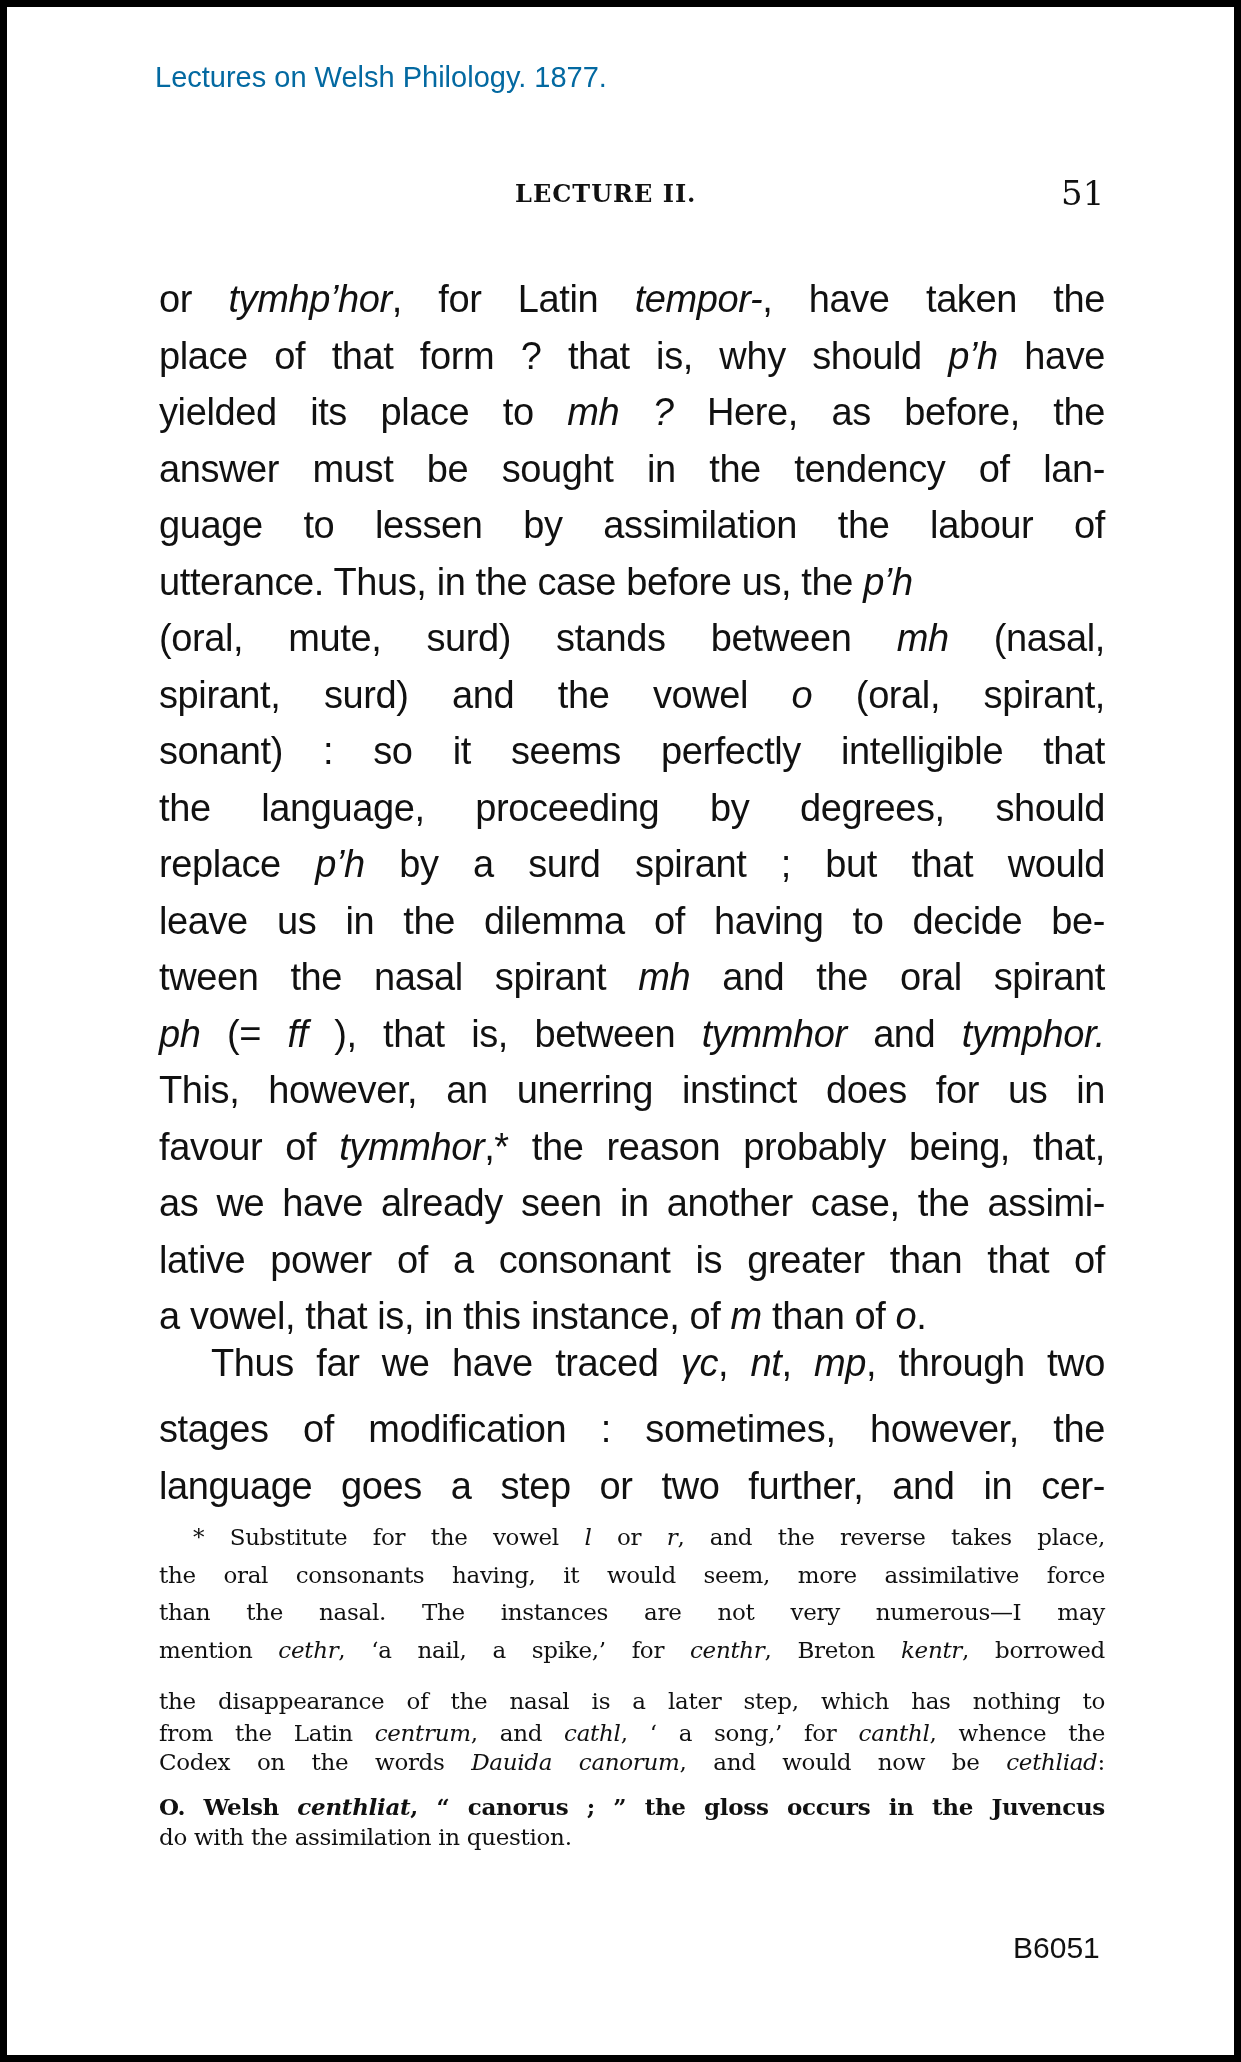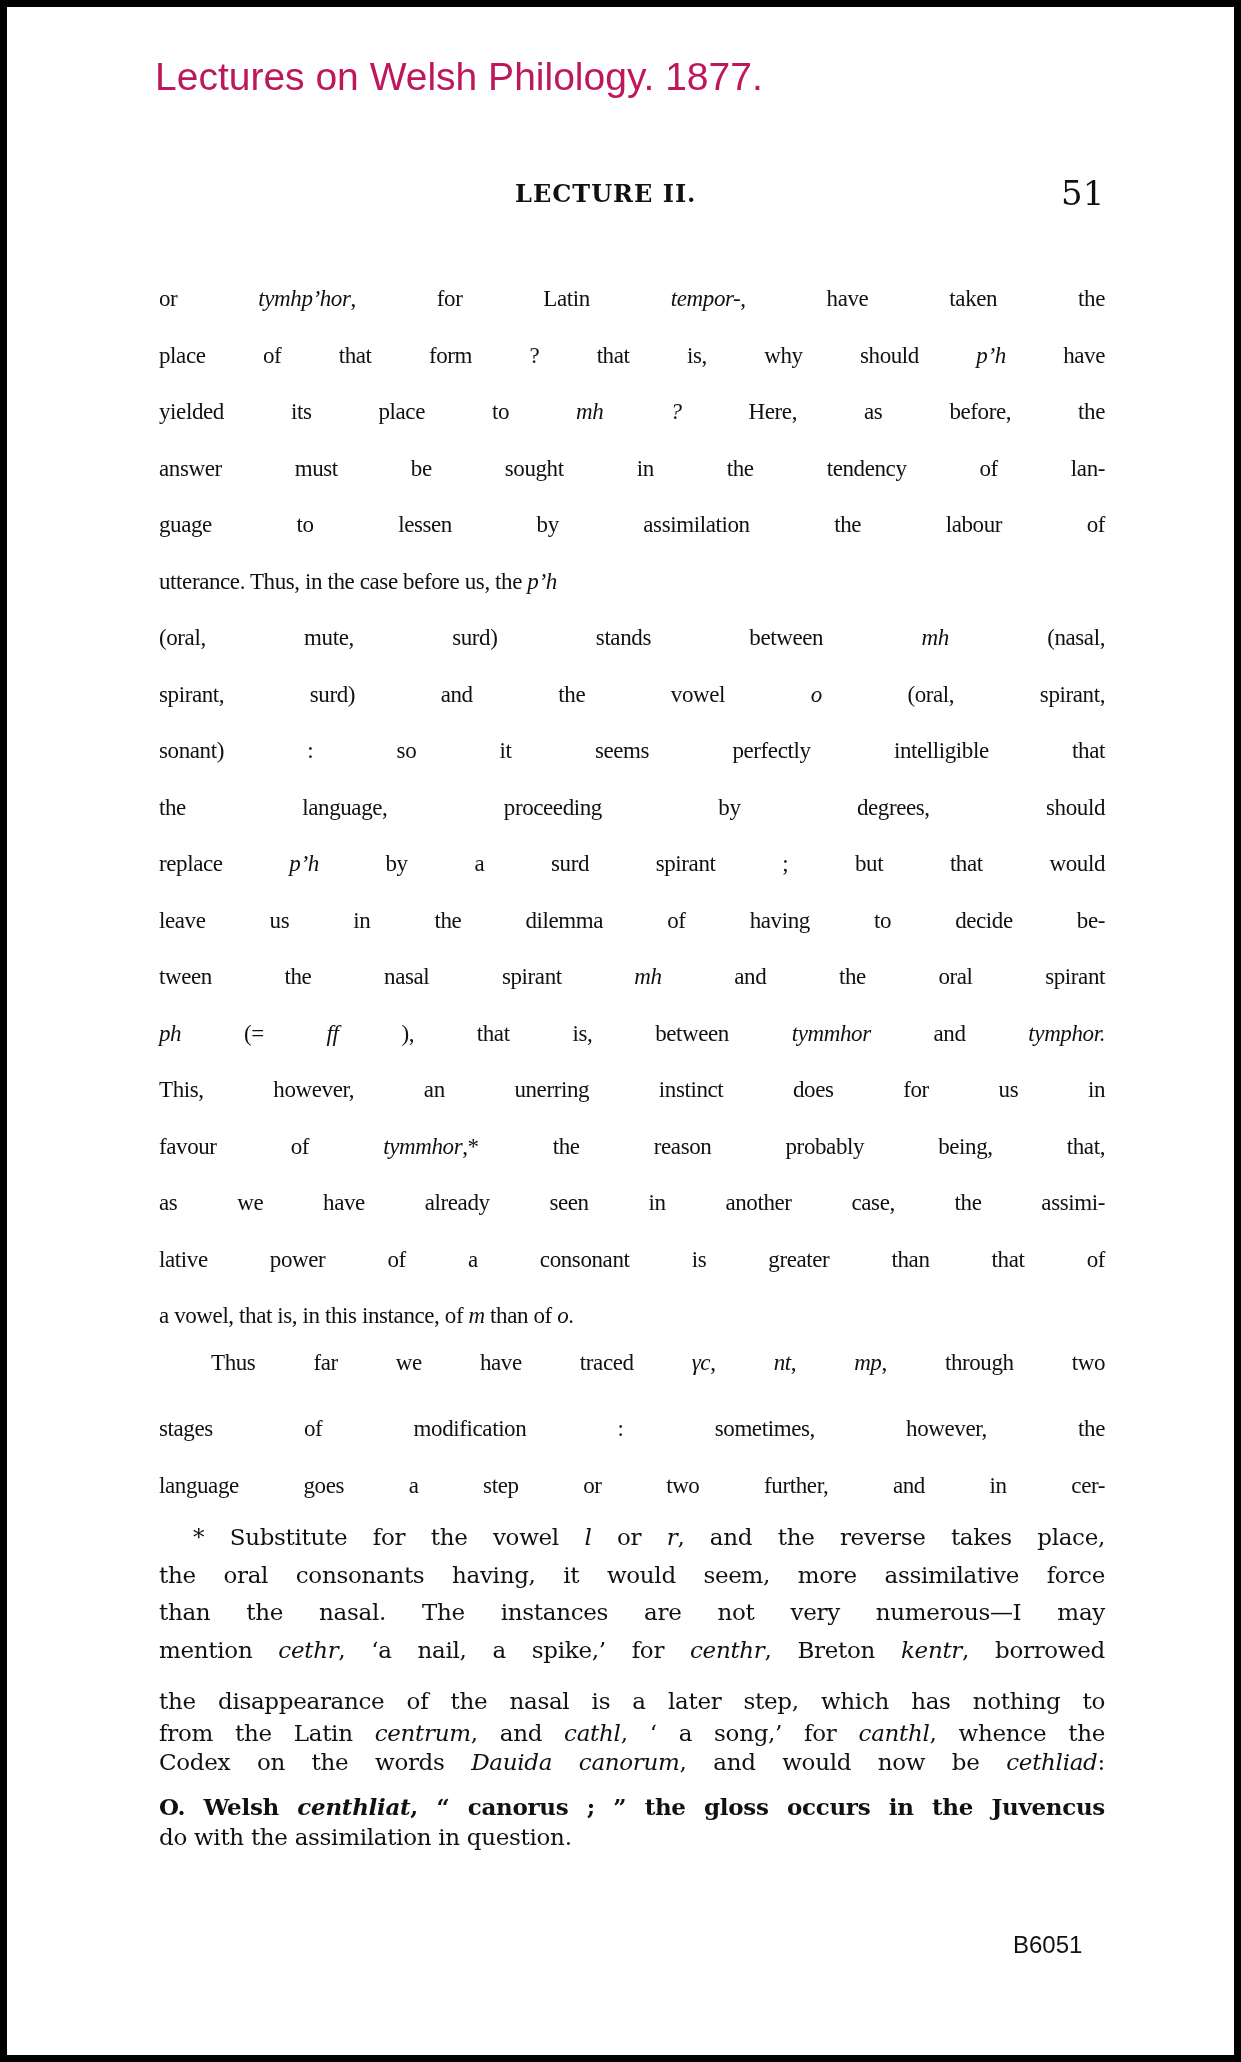--- a/index.html
+++ b/index.html
@@ -3,53 +3,53 @@
 <meta charset="utf-8">
 <style>
   html, body { margin: 0; padding: 0; background: #ffffff; }
   body { width: 1241px; height: 2062px; position: relative; overflow: hidden; }
   .frame {
     position: absolute; left: 0; top: 0; width: 1241px; height: 2062px;
     box-sizing: border-box; border: 7px solid #000000; background: #ffffff;
   }
   .meta {
     position: absolute; left: 148px; font-family: "Liberation Sans", sans-serif;
-    font-size: 39px; color: #be185d; line-height: 36px; white-space: nowrap;
+    font-size: 29px; color: #0369a1; line-height: 36px; white-space: nowrap;
   }
   .running-head {
     position: absolute; top: 172px; left: 508px;
     font-family: "DejaVu Serif", serif; font-weight: bold; font-size: 24px;
     letter-spacing: 1px; color: #111; white-space: nowrap;
   }
   .page-num {
     position: absolute; top: 166px; left: 1054px;
     font-family: "DejaVu Serif", serif; font-size: 34px; color: #111;
   }
   .line {
     position: absolute; left: 152px; width: 946px;
-    font-family: Liberation Serif, serif;
-    font-size: 23px; color: #111; white-space: nowrap;
+    font-family: Liberation Sans, sans-serif;
+    font-size: 38px; color: #111; white-space: nowrap;
     text-align: justify; text-align-last: justify; line-height: 40px;
     letter-spacing: -0.4px;
   }
   .line.last { text-align-last: left; }
   .line.indent { left: 204px; width: 894px; }
   .fn {
     position: absolute; left: 152px; width: 946px;
     font-family: "DejaVu Serif", "Liberation Serif", serif;
     font-size: 23px; color: #111; white-space: nowrap;
     text-align: justify; text-align-last: justify; line-height: 30px;
     letter-spacing: -0.3px;
   }
   .fn.last { text-align-last: left; }
   .fn.indent { left: 186px; width: 912px; }
   i, .it { font-style: italic; }
   .code {
     position: absolute; left: 1006px; top: 1924px;
-    font-family: "Liberation Sans", sans-serif; font-size: 24px; color: #111;
+    font-family: "Liberation Sans", sans-serif; font-size: 30px; color: #111;
   }
 </style>
 </head>
 <body>
 
 <div class="frame">
   <div class="meta" style="top:52px;">Lectures on Welsh Philology. 1877.</div>
 
   <div class="running-head">LECTURE II.</div>
   <div class="page-num">51</div>

